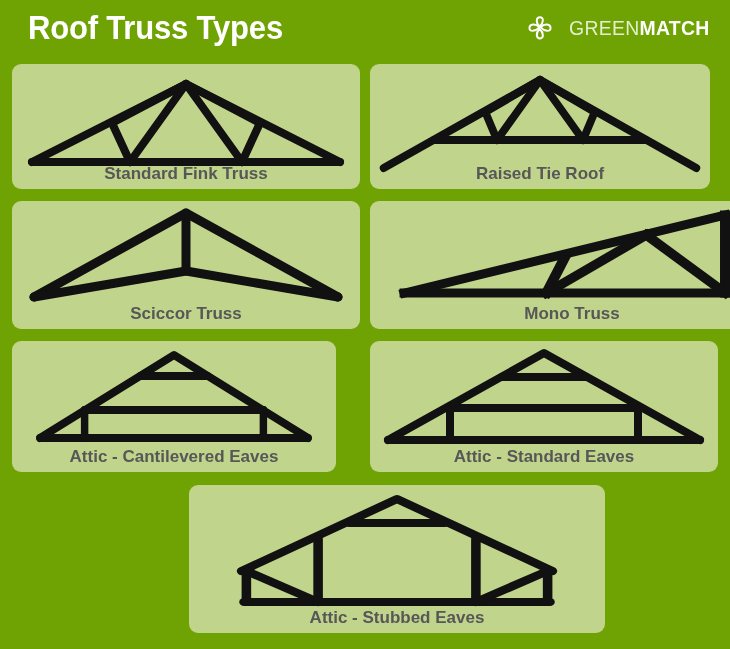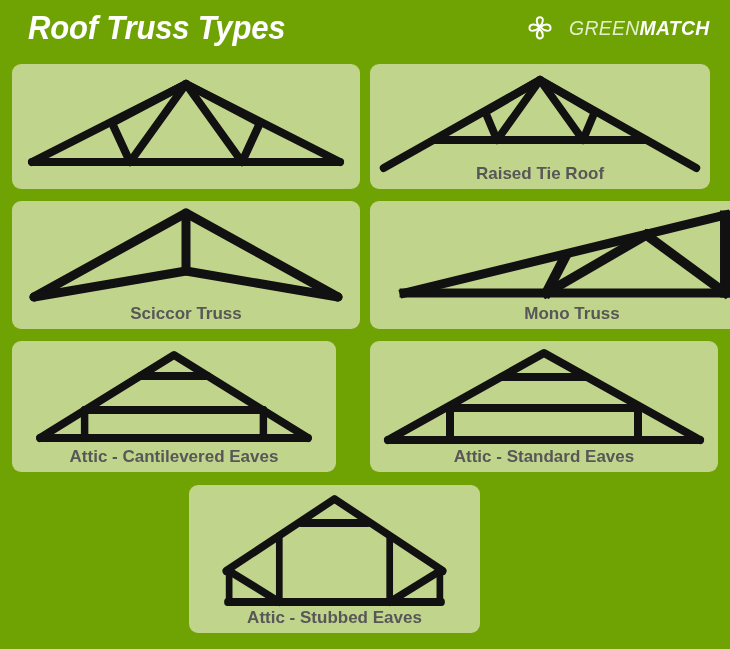--- a/index.html
+++ b/index.html
@@ -19,21 +19,20 @@
     background: #6fa304;
     box-sizing: border-box;
   }
 
   
   #header {
     position: absolute;
     left: 0; top: 0;
     width: 730px;
     height: 62px;
-    font-style: italic;
   }
   #poster-title {
     position: absolute;
     left: 28px;
     top: 9px;
     font-size: 33px;
     font-weight: bold;
     color: #ffffff;
     letter-spacing: -0.2px;
     white-space: nowrap;
@@ -102,21 +101,21 @@
   
   #card-0 { left: 12px;  top: 64px;  width: 348px; height: 125px; }
   #card-1 { left: 370px; top: 64px;  width: 340px; height: 125px; }
   
   #card-2 { left: 12px;  top: 201px; width: 348px; height: 128px; }
   #card-3 { left: 370px; top: 201px; width: 404px; height: 128px; }
   
   #card-4 { left: 12px;  top: 341px; width: 324px; height: 131px; }
   #card-5 { left: 370px; top: 341px; width: 348px; height: 131px; }
   
-  #card-6 { left: 189px; top: 485px; width: 291px; height: 148px; }
+  #card-6 { left: 189px; top: 485px; width: 416px; height: 148px; }
 </style>
 </head>
 <body>
 
 <div id="poster">
 
   <div id="header">
     <div id="poster-title">Roof Truss Types</div>
 
     <div id="brand">
@@ -140,20 +139,21 @@
         <path d="M20 98 L174 20 L328 98"></path>
         <path d="M20 98 L328 98"></path>
         <path d="M174 20 L100 59"></path>
         <path d="M100 59 L118 98"></path>
         <path d="M174 20 L118 98"></path>
         <path d="M174 20 L248 59"></path>
         <path d="M248 59 L230 98"></path>
         <path d="M174 20 L230 98"></path>
       </g>
     </svg>
+    <div class="card-label">Standard Fink Truss</div>
   </div>
 
   <div class="card" id="card-1">
     <svg class="card-figure" viewBox="0 0 348 125" preserveAspectRatio="none">
       <g stroke="#111111" stroke-width="8" stroke-linecap="round" stroke-linejoin="round" fill="none">
         <path d="M14 104 L174 16 L334 104"></path>
         <path d="M66 76 L282 76"></path>
         <path d="M174 16 L118 48"></path>
         <path d="M118 48 L130 76"></path>
         <path d="M174 16 L130 76"></path>

